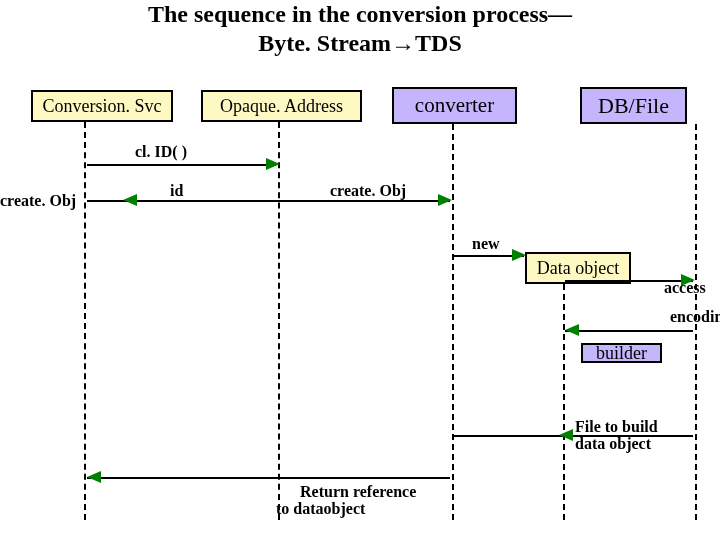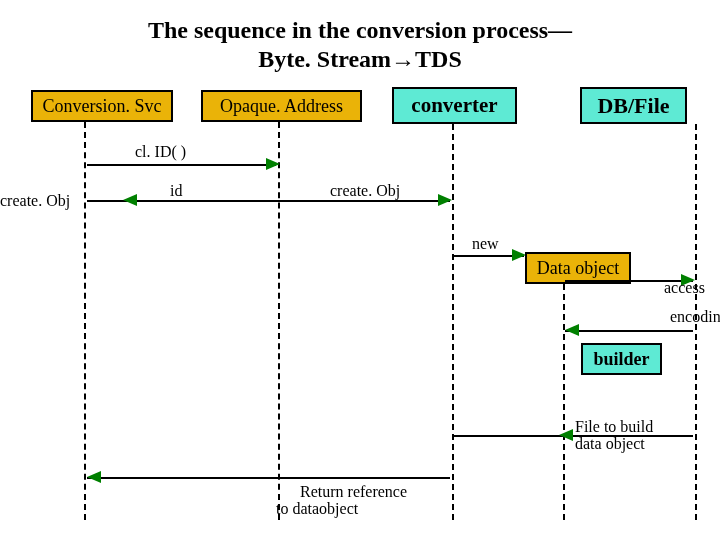--- a/index.html
+++ b/index.html
@@ -10,48 +10,49 @@
     width: 720px;
     height: 540px;
     position: relative;
     overflow: hidden;
   }
   .title {
     text-align: center;
     font-size: 24px;
     font-weight: bold;
     line-height: 1.2;
-    padding-top: 16px;
+    padding-top: 0;
   }
   .box {
     position: absolute;
     border: 2px solid #000;
     padding: 4px 8px;
     font-size: 18px;
     text-align: center;
     box-sizing: border-box;
     display: flex;
     align-items: center;
     justify-content: center;
   }
-  .white-box { background: #eab308; }
-  .pink-box { background: #5eead4; font-weight: bold; }
+  .white-box { background: #fef9c3; }
+  .pink-box { background: #c4b5fd; }
   .lifeline {
     position: absolute;
     border-left: 2px dashed #000;
   }
   .hline {
     position: absolute;
     height: 0;
     border-top: 2px solid #000;
   }
   .label {
     position: absolute;
     font-size: 16px;
     white-space: nowrap;
+    font-weight: bold;
   }
   .arrowhead {
     position: absolute;
   }
 </style>
 </head>
 <body>
 
 <div class="title">
   <div>The sequence in the conversion process—</div>
@@ -109,21 +110,21 @@
     <polygon points="0,0 14,6 0,12" fill="#008000"></polygon>
   </svg>
 <div class="label" style="left:664px; top:258px;margin-top:21px;">access</div>
 
 <div class="hline" style="left:565px; top:330px; width:128px;"></div>
 <svg class="arrowhead" style="left:565px; top:324px;" width="14" height="12">
     <polygon points="14,0 0,6 14,12" fill="#008000"></polygon>
   </svg>
 <div class="label" style="left:670px; top:308px;">encoding</div>
 
-<div class="box pink-box" style="left:581px; top:343px; width:81px; height:32px;padding-left:8px;">
+<div class="box pink-box" style="left:581px; top:343px; width:81px; height:20px;padding-left:8px;">
   <span>builder</span>
 </div>
 
 <div class="hline" style="left:454px; top:435px; width:239px;"></div>
 <svg class="arrowhead" style="left:559px; top:429px;" width="14" height="12">
     <polygon points="14,0 0,6 14,12" fill="#008000"></polygon>
   </svg>
 <div class="label" style="left:575px; top:418px;">File to build</div>
 <div class="label" style="left:575px; top:435px;">data object</div>
 

